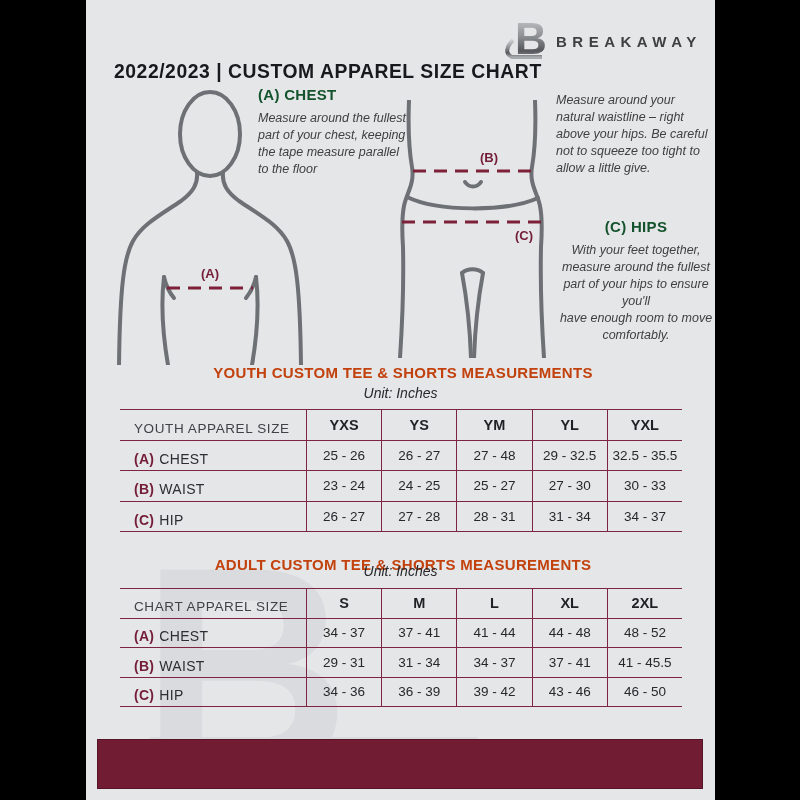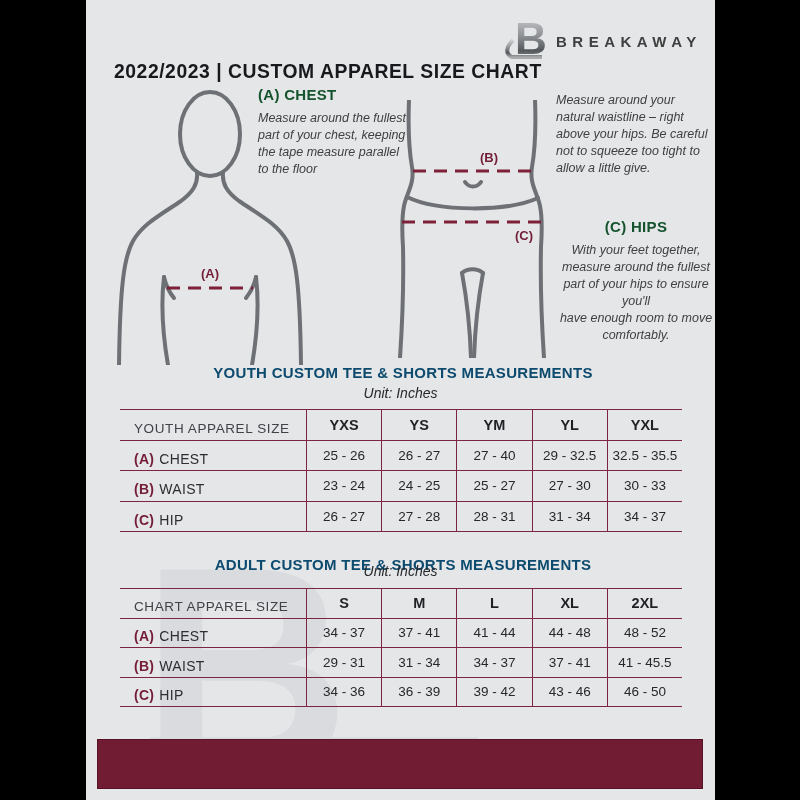--- a/index.html
+++ b/index.html
@@ -23,21 +23,21 @@
   .guide-block .guide-body{margin-top:7px;}
 
   
   .fig path,.fig ellipse{fill:none;stroke:#6d7074;stroke-width:4;stroke-linecap:round;}
   .fig .dash{stroke:#7d2038;stroke-width:3;stroke-dasharray:13 8;}
   .fig text{fill:#731d36;font-weight:bold;font-size:13px;font-family:"Liberation Sans",sans-serif;}
   .fig-left{left:14px;top:80px;}
   .fig-mid{left:302px;top:100px;}
 
   
-  .sec-title{width:634px;text-align:center;font-size:15px;font-weight:bold;color:#0c4a6e;letter-spacing:.3px;}
+  .sec-title{width:634px;text-align:center;font-size:15px;font-weight:bold;color:#c2410c;letter-spacing:.3px;}
   .sec-unit{width:629px;text-align:center;font-size:14px;font-style:italic;color:#26282c;}
 
   
   .size-table{left:34px;width:562px;border-top:1.5px solid #7d2440;}
   .t-row{display:grid;grid-template-columns:186px repeat(5,1fr);border-bottom:1.5px solid #7d2440;}
   .youth .t-row{height:29.5px;}
   .adult .t-row{height:28.5px;}
   .t-row>div{display:flex;align-items:center;justify-content:center;}
   .t-row>div:first-child{justify-content:flex-start;padding-left:14px;margin-top:7px;}
   .t-row>div + div{border-left:1.5px solid #7d2440;}
@@ -134,21 +134,21 @@
       <div class="size-col">YL</div>
       <div class="size-col">YXL</div>
     </div>
     <div class="t-row">
       <div class="row-label">
           <span class="marker">(A)</span>
           <span>CHEST</span>
         </div>
       <div class="t-val">25 - 26</div>
       <div class="t-val">26 - 27</div>
-      <div class="t-val">27 - 40</div>
+      <div class="t-val">27 - 48</div>
       <div class="t-val">29 - 32.5</div>
       <div class="t-val">32.5 - 35.5</div>
     </div>
     <div class="t-row">
       <div class="row-label">
           <span class="marker">(B)</span>
           <span>WAIST</span>
         </div>
       <div class="t-val">23 - 24</div>
       <div class="t-val">24 - 25</div>

